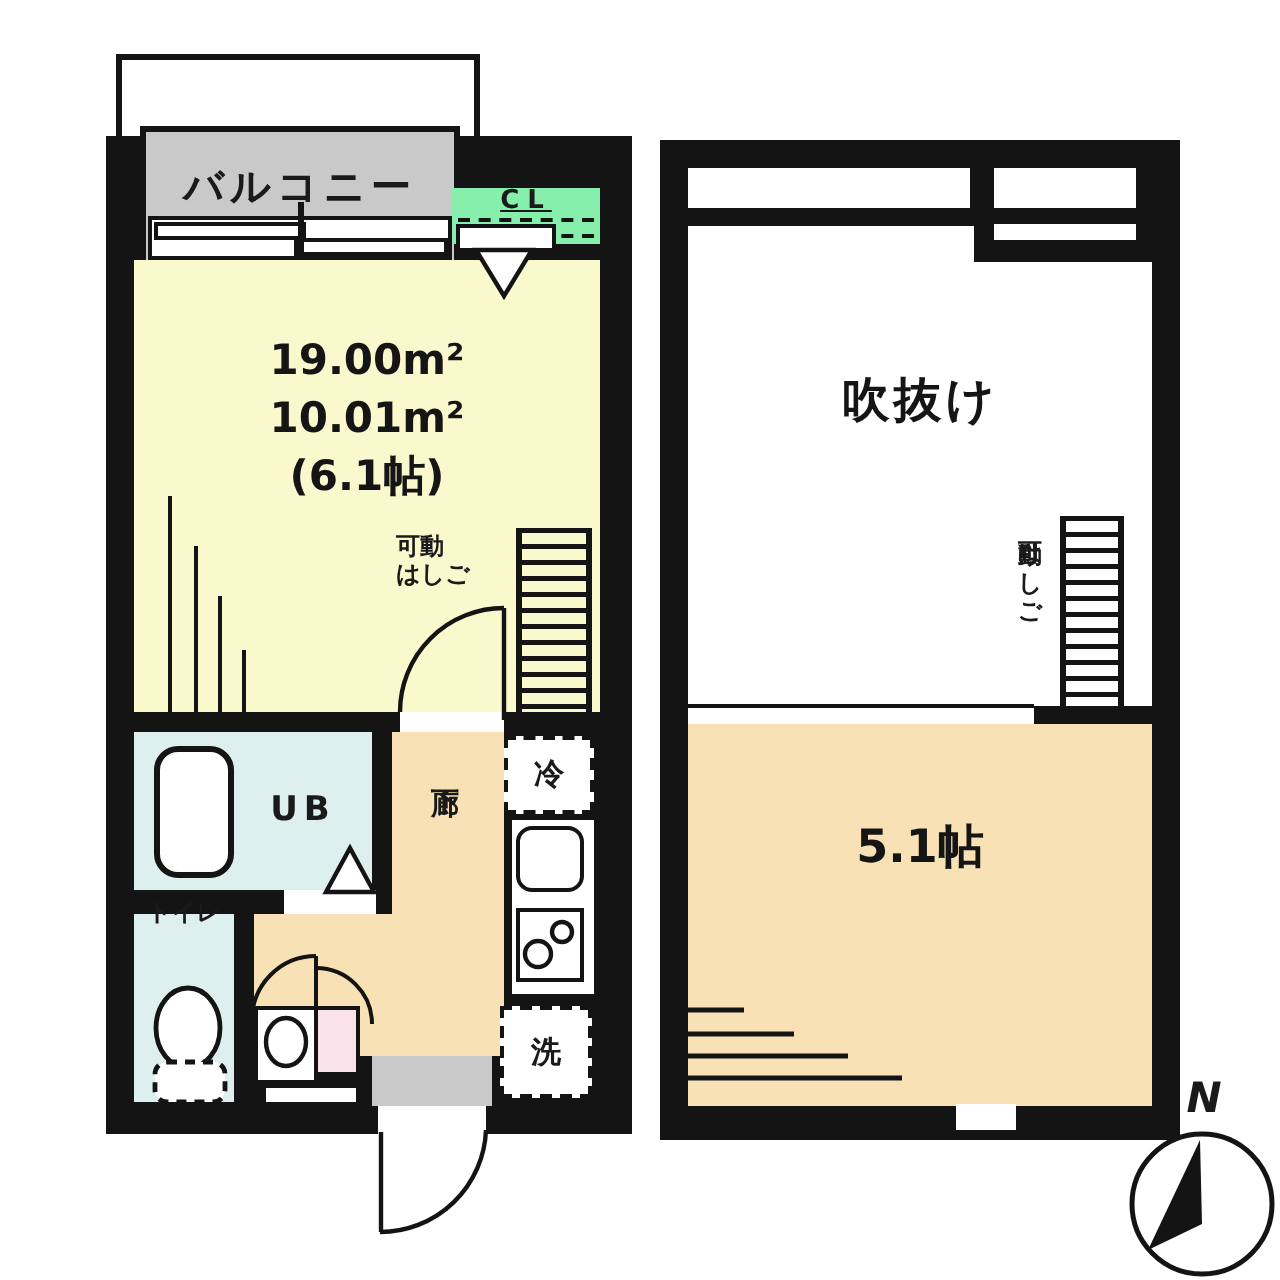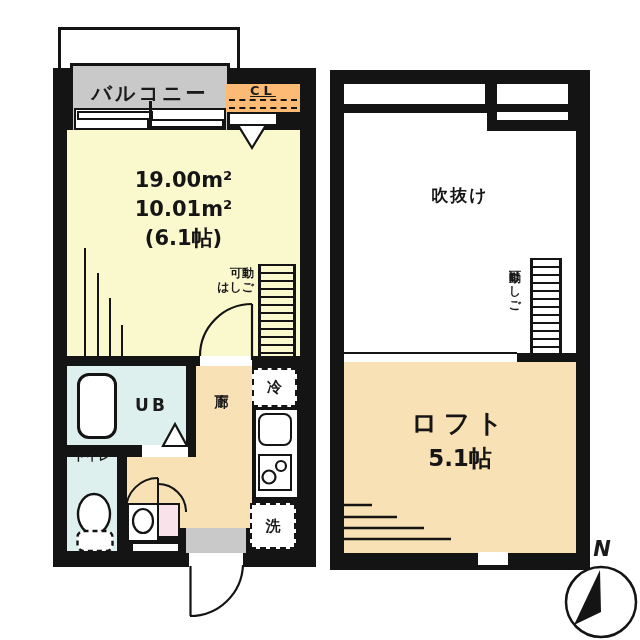--- a/index.html
+++ b/index.html
@@ -27,36 +27,36 @@
 
   <div class="abs" style="left:70px;top:39px;width:160px;height:71px;background:#C9C9C9;border:3px solid #141414;margin-top:24px;">
     <div class="lbl center" style="margin-top:14px;font-size:20px;letter-spacing:3px;">バルコニー</div>
   </div>
 
   <div class="abs" style="left:74px;top:108px;width:152px;height:22px;background:#fff;border:2px solid #141414;"></div>
   <div class="abs" style="left:77px;top:111px;width:76px;height:9px;background:#fff;border:2px solid #141414;"></div>
   <div class="abs" style="left:147px;top:119px;width:77px;height:9px;background:#fff;border:2px solid #141414;"></div>
   <div class="abs wall" style="left:149px;top:101px;width:3px;height:36px;"></div>
 
-  <div class="abs" style="left:226px;top:84px;width:74px;height:28px;background:#fdba74;">
+  <div class="abs" style="left:226px;top:94px;width:74px;height:28px;background:#86efac;">
     <div class="lbl center" style="font-size:13px;letter-spacing:4px;text-decoration:underline;line-height:14px;">CL</div>
     <div class="abs" style="left:3px;right:3px;top:15px;border-top:2.5px dashed #141414;"></div>
     <div class="abs" style="left:3px;right:3px;top:23px;border-top:2.5px dashed #141414;"></div>
   </div>
   <div class="abs" style="left:228px;top:112px;width:50px;height:14px;background:#fff;border:2px solid #141414;"></div>
 
   <div class="abs" style="left:67px;top:130px;width:233px;height:226px;background:#FAF8CD;"></div>
   <div class="abs center" style="left:67px;top:166px;width:233px;line-height:29px;font-size:21px;font-weight:bold;">
     <div>19.00m²</div>
     <div>10.01m²</div>
     <div>(6.1帖)</div>
   </div>
 
   <div class="abs ladder" style="left:258px;top:264px;width:38px;height:92px;"></div>
-  <div class="abs lbl" style="left:198px;top:266px;width:58px;font-size:12px;line-height:14px;text-align:right;padding-right:2px;">
+  <div class="abs lbl" style="left:198px;top:266px;width:58px;font-size:12px;line-height:14px;text-align:left;padding-right:2px;">
     <div>可動</div>
     <div>はしご</div>
   </div>
 
   <div class="abs" style="left:67px;top:366px;width:119px;height:79px;background:#DEF0EE;"></div>
   <div class="abs" style="left:77px;top:373px;width:40px;height:66px;background:#fff;border:3px solid #141414;border-radius:12px;"></div>
   <div class="abs lbl center" style="left:117px;top:395px;width:69px;font-size:17px;letter-spacing:3px;">UB</div>
   <div class="abs" style="left:142px;top:445px;width:46px;height:12px;background:#fff;"></div>
 
   <div class="abs" style="left:67px;top:457px;width:50px;height:94px;background:#DEF0EE;"></div>
@@ -89,31 +89,30 @@
 
   <div class="abs wall" style="left:330px;top:70px;width:260px;height:500px;"></div>
 
   <div class="abs" style="left:344px;top:84px;width:141px;height:20px;background:#fff;"></div>
   <div class="abs" style="left:497px;top:84px;width:71px;height:20px;background:#fff;"></div>
   <div class="abs" style="left:497px;top:112px;width:71px;height:8px;background:#fff;"></div>
 
   <div class="abs" style="left:344px;top:113px;width:143px;height:240px;background:#fff;"></div>
   <div class="abs" style="left:487px;top:131px;width:89px;height:222px;background:#fff;"></div>
   <div class="abs center" style="left:344px;top:184px;width:232px;font-weight:bold;">
-    <div style="font-size:17px;letter-spacing:2px;">吹抜け</div>
+    <div style="font-size:24px;letter-spacing:2px;">吹抜け</div>
   </div>
 
   <div class="abs ladder" style="left:530px;top:258px;width:32px;height:95px;"></div>
   <div class="abs lbl vtext" style="left:506px;top:261px;height:95px;font-size:12px;letter-spacing:1px;">可動はしご</div>
 
   <div class="abs" style="left:344px;top:352px;width:173px;height:10px;background:#fff;border-top:2.5px solid #141414;"></div>
 
   <div class="abs" style="left:344px;top:362px;width:232px;height:191px;background:#F8E2B5;"></div>
   <div class="abs center" style="left:344px;top:406px;width:232px;font-weight:bold;">
-    <div style="font-size:26px;letter-spacing:6px;">ロフト</div>
     <div style="font-size:23px;margin-top:2px;">5.1帖</div>
   </div>
   <div class="abs" style="left:478px;top:552px;width:30px;height:13px;background:#fff;"></div>
 
   <div class="abs lbl center" style="left:586px;top:537px;width:32px;font-size:21px;font-style:italic;">N</div>
 
   <svg class="overlay" width="640" height="640" viewBox="0 0 640 640">
 
     <g stroke="#141414" stroke-width="2">
       <line x1="85" y1="248" x2="85" y2="356"></line>

